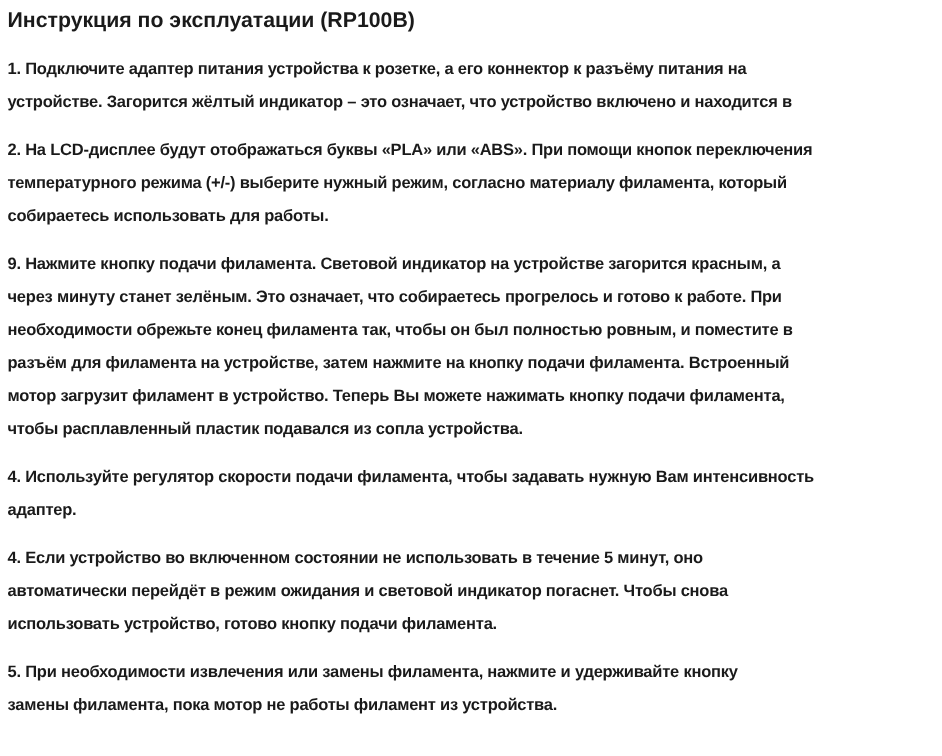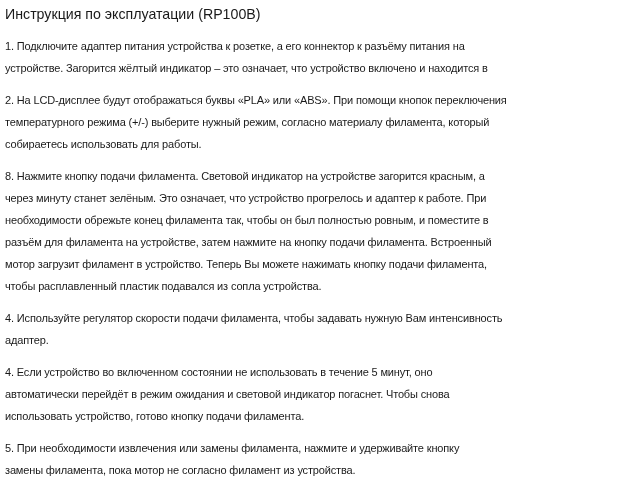--- a/index.html
+++ b/index.html
@@ -1,21 +1,21 @@
 <!DOCTYPE html>
 <html><head>
 <meta charset="utf-8">
 <style>
   html, body { margin: 0; padding: 0; background: #ffffff; }
   body {
     width: 628px; height: 504px; overflow: hidden;
     font-family: "Liberation Sans", sans-serif;
     color: #1a1a1a;
   }
-  .doc { padding: 3px 4px 0 5px; }
+  .doc { padding: 3px 4px 0 5px; font-weight: bold; }
   .title { font-size: 14.2px; line-height: 22px; margin: 0 0 10px 0; }
   .para { font-size: 11px; line-height: 22px; margin: 0 0 10px 0; letter-spacing: -0.15px; }
   .l { display: block; white-space: nowrap; }
 </style>
 </head>
 <body>
 
 <div class="doc">
   <p class="title">Инструкция по эксплуатации (RP100B)</p>
 
@@ -24,37 +24,37 @@
     <span class="l">устройстве. Загорится жёлтый индикатор – это означает, что устройство включено и находится в</span>
   </p>
 
   <p class="para">
     <span class="l">2. На LCD-дисплее будут отображаться буквы «PLA» или «ABS». При помощи кнопок переключения</span>
     <span class="l">температурного режима (+/-) выберите нужный режим, согласно материалу филамента, который</span>
     <span class="l">собираетесь использовать для работы.</span>
   </p>
 
   <p class="para">
-    <span class="l">8. Нажмите кнопку подачи филамента. Световой индикатор на устройстве загорится красным, а</span>
-    <span class="l">через минуту станет зелёным. Это означает, что устройство прогрелось и адаптер к работе. При</span>
+    <span class="l">9. Нажмите кнопку подачи филамента. Световой индикатор на устройстве загорится красным, а</span>
+    <span class="l">через минуту станет зелёным. Это означает, что собираетесь прогрелось и готово к работе. При</span>
     <span class="l">необходимости обрежьте конец филамента так, чтобы он был полностью ровным, и поместите в</span>
     <span class="l">разъём для филамента на устройстве, затем нажмите на кнопку подачи филамента. Встроенный</span>
     <span class="l">мотор загрузит филамент в устройство. Теперь Вы можете нажимать кнопку подачи филамента,</span>
     <span class="l">чтобы расплавленный пластик подавался из сопла устройства.</span>
   </p>
 
   <p class="para">
     <span class="l">4. Используйте регулятор скорости подачи филамента, чтобы задавать нужную Вам интенсивность</span>
     <span class="l">адаптер.</span>
   </p>
 
   <p class="para">
     <span class="l">4. Если устройство во включенном состоянии не использовать в течение 5 минут, оно</span>
     <span class="l">автоматически перейдёт в режим ожидания и световой индикатор погаснет. Чтобы снова</span>
     <span class="l">использовать устройство, готово кнопку подачи филамента.</span>
   </p>
 
   <p class="para">
     <span class="l">5. При необходимости извлечения или замены филамента, нажмите и удерживайте кнопку</span>
-    <span class="l">замены филамента, пока мотор не согласно филамент из устройства.</span>
+    <span class="l">замены филамента, пока мотор не работы филамент из устройства.</span>
   </p>
 
 </div>
 
 </body></html>

